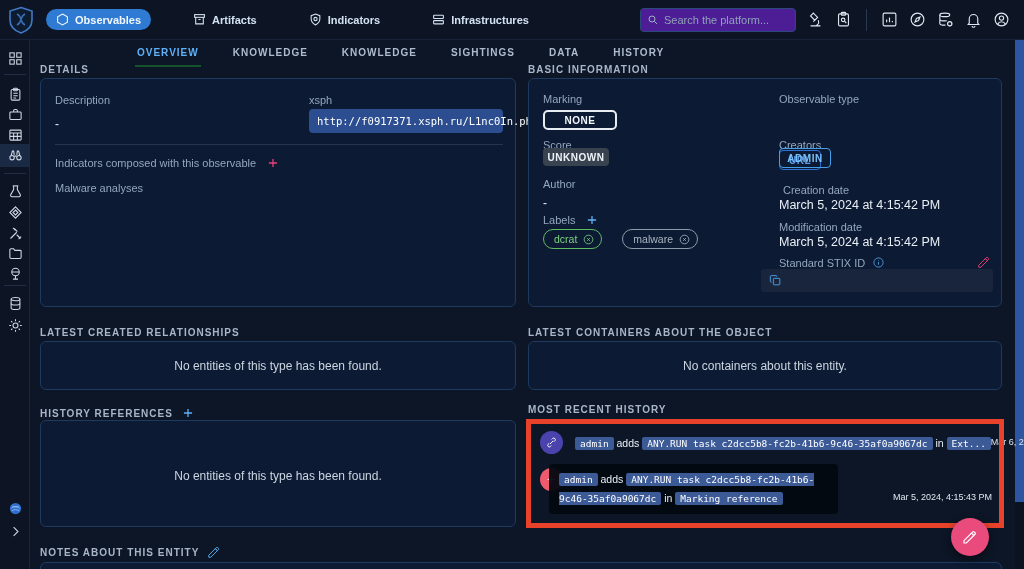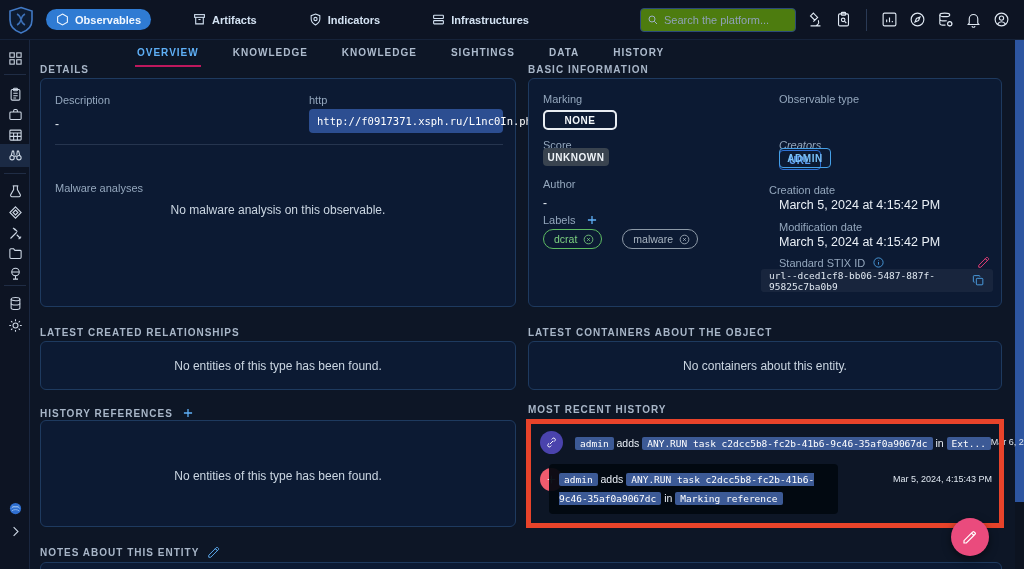--- a/index.html
+++ b/index.html
@@ -10,21 +10,21 @@
   
   .topbar { position:absolute; left:0; top:0; width:1024px; height:40px;
     background:#0d1423; border-bottom:1px solid #16233a; display:flex; align-items:center; z-index:20; }
   .logo { width:26px; height:28px; margin:0 12px 0 8px; }
   .navpills { display:flex; align-items:center; gap:32px; }
   .pill { display:flex; align-items:center; gap:6px; font-size:11px; font-weight:bold;
     color:#d3e2f2; padding:4px 10px; border-radius:14px; cursor:pointer; }
   .pill.active { background:#2f7bd3; color:#f2f8ff; }
   .pill svg { width:13px; height:13px; stroke:currentColor; fill:none; stroke-width:2; }
   .topright { margin-left:auto; display:flex; align-items:center; gap:11px; padding-right:14px; }
-  .searchbox { width:156px; height:24px; background:#4d7c0f; border:1px solid #2b4a79;
+  .searchbox { width:156px; height:24px; background:#4c1d95; border:1px solid #2b4a79;
     border-radius:4px; display:flex; align-items:center; padding:0 6px; gap:5px; }
   .searchbox svg { width:12px; height:12px; stroke:#9db0c6; fill:none; stroke-width:2; }
   .searchbox input { background:transparent; border:none; outline:none; color:#c4d2e2;
     font-size:11px; width:120px; font-family:"Liberation Sans",sans-serif; }
   .searchbox input::placeholder { color:#8fa1b8; }
   .tico { width:17px; height:17px; color:#dfe8f2; cursor:pointer; }
   .tico svg { width:17px; height:17px; stroke:currentColor; fill:none; stroke-width:1.6; }
   .vdiv { width:1px; height:22px; background:#2a3a55; margin:0 3px; }
 
   
@@ -37,21 +37,21 @@
   .sdiv { position:absolute; left:4px; width:22px; height:1px; background:#202d45; }
 
   
   .content-bg { position:absolute; left:30px; top:40px; width:985px; height:529px; background:#0d1626; }
   .scrolltrack { position:absolute; right:0; top:40px; width:9px; height:529px; background:#0c1320; }
   .scrollthumb { position:absolute; right:0; top:40px; width:9px; height:462px; background:#2d55a0; }
 
   .tabs { position:absolute; left:135px; top:41px; display:flex; gap:30px; z-index:5; }
   .tab { font-size:10px; font-weight:bold; letter-spacing:1px; color:#aebcce;
     padding:6px 2px 7px 2px; cursor:pointer; }
-  .tab.active { color:#5fb0f7; border-bottom:2px solid #be185d; }
+  .tab.active { color:#5fb0f7; border-bottom:2px solid #14532d; }
 
   .sechead { position:absolute; font-size:10px; font-weight:bold; letter-spacing:1px;
     color:#a8b6c8; display:flex; align-items:center; gap:8px; }
   .panel { position:absolute; background:#0c1a33; border:1px solid #1e3a5f; border-radius:6px; }
   .fieldlabel { position:absolute; font-size:11px; color:#94a7bd; }
   .fieldvalue { position:absolute; font-size:12px; color:#e9eff6; }
   .emptytext { position:absolute; width:100%; text-align:center; font-size:12px; color:#cbd6e2; }
 
   .valuechip { position:absolute; background:#2c4e91; border-radius:4px; height:24px;
     display:flex; align-items:center; padding:0 8px; gap:8px; cursor:pointer; }
@@ -308,55 +308,62 @@
   <div class="tab">DATA</div>
   <div class="tab">HISTORY</div>
 </div>
 
 <div class="sechead" style="left:40px; top:64px;">
   <span>DETAILS</span>
 </div>
 <div class="panel" style="left:40px; top:78px; width:476px; height:229px;">
   <div class="fieldlabel" style="left:14px; top:15px;">Description</div>
   <div class="fieldvalue" style="left:14px; top:38px;">-</div>
-  <div class="fieldlabel" style="left:268px; top:15px;">http</div>
+  <div class="fieldlabel" style="left:268px; top:15px;">xsph</div>
   <div class="valuechip" style="left:268px; top:30px; width:194px;">
     <span class="txt">http://f0917371.xsph.ru/L1nc0In.php</span>
     <span class="cicon" style="color:#cfe2f7; margin-left:auto;">
       <svg viewBox="0 0 24 24">
           <rect x="8" y="8" width="12" height="12" rx="1.5"></rect>
           <path d="M5 15H4a1.5 1.5 0 0 1-1.5-1.5v-9A1.5 1.5 0 0 1 4 3h9A1.5 1.5 0 0 1 14.5 4.5V5"></path>
         </svg>
     </span>
   </div>
   <div class="hr" style="left:14px; top:65px; width:448px;"></div>
+  <div class="fieldlabel" style="left:14px; top:77px; display:flex; align-items:center; gap:10px;">
+    <span>Indicators composed with this observable</span>
+    <span class="plus pink">
+      <svg viewBox="0 0 24 24" stroke="currentColor">
+          <path d="M12 5v14 M5 12h14"></path>
+        </svg>
+    </span>
+  </div>
   <div class="fieldlabel" style="left:14px; top:103px;">Malware analyses</div>
-  <div class="emptytext" style="top:124px;">No malware analysis on this observable.</div>
 </div>
 
 <div class="sechead" style="left:528px; top:64px;">
   <span>BASIC INFORMATION</span>
 </div>
 <div class="panel" style="left:528px; top:78px; width:474px; height:229px;">
   <div class="fieldlabel" style="left:14px; top:14px;">Marking</div>
   <div class="chip-outline marking" style="left:14px; top:31px;">NONE</div>
 
   <div class="fieldlabel" style="left:250px; top:14px;">Observable type</div>
   <div class="chip-outline otype" style="left:250px; top:31px;margin-top:40px;">URL</div>
 
   <div class="fieldlabel" style="left:14px; top:60px;">Score</div>
   <div class="chip-outline score" style="left:14px; top:69px; top:69px;">UNKNOWN</div>
 
-  <div class="fieldlabel" style="left:250px; top:60px;font-style:italic;">Creators</div>
+  <div class="fieldlabel" style="left:250px; top:60px;">Creators</div>
   <div class="chip-outline creator" style="left:250px; top:69px;">ADMIN</div>
 
   <div class="fieldlabel" style="left:14px; top:99px;">Author</div>
   <div class="fieldvalue" style="left:14px; top:117px;">-</div>
 
-  <div class="fieldlabel" style="left:240px; top:105px;">Creation date</div>
+  <div class="fieldlabel" style="left:254px; top:105px;">Creation date</div>
   <div class="fieldvalue" style="left:250px; top:119px; font-size:12.5px;">March 5, 2024 at 4:15:42 PM</div>
 
   <div class="fieldlabel" style="left:14px; top:134px; display:flex; align-items:center; gap:10px;">
     <span>Labels</span>
     <span class="plus blue">
       <svg viewBox="0 0 24 24" stroke="currentColor">
           <path d="M12 5v14 M5 12h14"></path>
         </svg>
     </span>
   </div>
@@ -388,21 +395,20 @@
           <path d="M12 11v5 M12 7.5v1"></path>
         </svg>
     </span>
   </div>
   <span class="editico pink" style="position:absolute; right:10px; top:176px;">
     <svg viewBox="0 0 24 24">
         <path d="M3 17.5V21h3.5L17.8 9.7l-3.5-3.5L3 17.5z M14.3 6.2l3.5 3.5 2-2a1.2 1.2 0 0 0 0-1.7l-1.8-1.8a1.2 1.2 0 0 0-1.7 0z"></path>
       </svg>
   </span>
   <div class="stixrow" style="left:232px; top:190px; width:232px;">
-    <span class="code">url--dced1cf8-bb06-5487-887f-95825c7ba0b9</span>
     <span class="cicon" style="color:#4da3e8;">
       <svg viewBox="0 0 24 24">
           <rect x="8" y="8" width="12" height="12" rx="1.5"></rect>
           <path d="M5 15H4a1.5 1.5 0 0 1-1.5-1.5v-9A1.5 1.5 0 0 1 4 3h9A1.5 1.5 0 0 1 14.5 4.5V5"></path>
         </svg>
     </span>
   </div>
 </div>
 
 <div class="sechead" style="left:40px; top:327px;">
@@ -450,21 +456,21 @@
   </div>
   <div class="hdate" style="margin-left:auto; margin-top:6px;">Mar 6, 2024, 8:26:20 PM</div>
 </div>
 
 <div class="hrow" style="left:540px; top:468px; width:452px;">
   <div class="avatar av-pink">
     <svg viewBox="0 0 24 24">
         <path d="M5 12h14 M12 5v14"></path>
       </svg>
   </div>
-  <div class="hdate" style="margin-left:auto; margin-top:6px;padding-left:40px;">Mar 5, 2024, 4:15:43 PM</div>
+  <div class="hdate" style="margin-left:auto; margin-top:24px;padding-left:40px;">Mar 5, 2024, 4:15:43 PM</div>
 </div>
 <div class="tooltip" style="left:549px; top:464px; width:289px;">
   <span class="hchip">admin</span>
   <span>adds</span>
   <span class="hchip">ANY.RUN task c2dcc5b8-fc2b-41b6-9c46-35af0a9067dc</span>
   <span>in</span>
   <span class="hchip">Marking reference</span>
 </div>
 
 <div class="annotation" style="left:526px; top:419px; width:478px; height:109px;"></div>

